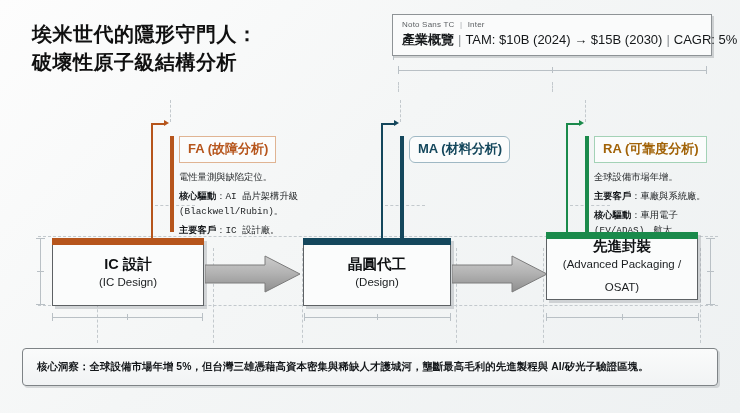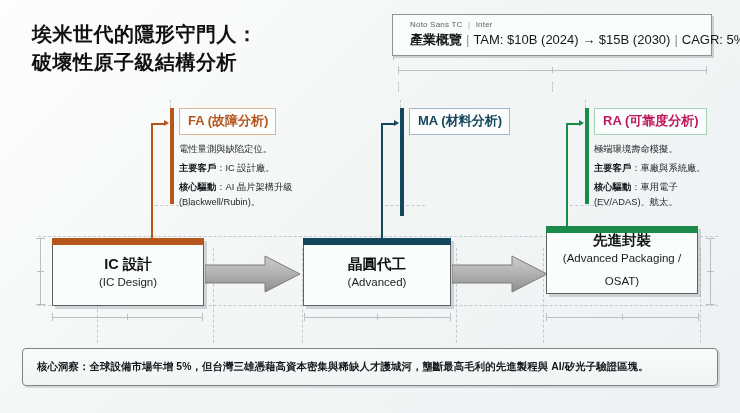--- a/index.html
+++ b/index.html
@@ -22,42 +22,42 @@
     font-size:20px;font-weight:bold;line-height:1.42;letter-spacing:.5px;
     color:#101010;
   }
   .title-l2{display:block;}
 
   
   .infobox{
     position:absolute;left:392px;top:14px;width:320px;
     background:#fafbfb;border:1px solid #8e9396;
     box-shadow:2px 2px 0 rgba(120,126,130,.30);
-    padding:5px 9px 6px 17px;box-sizing:border-box;
+    padding:5px 9px 6px 9px;box-sizing:border-box;
   }
   .infobox .fontline{
     font-size:8px;color:#5d6164;letter-spacing:.2px;margin-bottom:2px;
     white-space:nowrap;
   }
   .infobox .fontline .sep{color:#a7acaf;margin:0 3px;}
   .infobox .mainline{font-size:13px;white-space:nowrap;color:#15181a;}
   .infobox .mainline b{font-weight:bold;}
   .infobox .mainline .bar{color:#8b9094;margin:0 4px;}
 
   
-  .callout{position:absolute;width:152px;}
+  .callout{position:absolute;width:152px;margin-top:28px;}
   .callout .hdr{
     border:1px solid;background:#fbfcfc;
     padding:3px 7px 4px 8px;display:inline-block;box-sizing:border-box;
     font-size:13px;font-weight:bold;white-space:nowrap;
   }
   .callout .body{
     margin-top:7px;font-size:9.3px;line-height:1.62;color:#232628;
   }
-  .callout .body p{margin:0 0 4px 0;}
+  .callout .body p{margin:0 0 4px 0;font-family:Liberation Mono, monospace;}
   .callout .body b{font-weight:bold;color:#14171a;}
   .accent-bar{position:absolute;width:4px;top:0;left:0;}
 
   
   .conn{position:absolute;}
   .conn .vline{position:absolute;width:1.6px;}
   .conn .hline{position:absolute;height:1.6px;}
   .conn .head{
     position:absolute;width:0;height:0;
     border-top:3.5px solid transparent;border-bottom:3.5px solid transparent;
@@ -168,55 +168,55 @@
     <div class="head" style="left:164px;top:120px;border-left-color:#b6551c;"></div>
     <div class="hline" style="left:151px;top:239px;width:12px;background:#b6551c;"></div>
   </div>
 
   <div class="callout" style="left:170px;top:108px;">
     <div class="accent-bar" style="height:96px;background:#b6551c;"></div>
     <div style="margin-left:9px;">
       <div class="hdr" style="border-color:#e0b493;color:#b6551c;">FA (故障分析)</div>
       <div class="body">
         <p>電性量測與缺陷定位。</p>
+        <p><b>核心驅動</b><span>：AI 晶片架構升級 (Blackwell/Rubin)。</span></p>
         <p><b>主要客戶</b><span>：IC 設計廠。</span></p>
-        <p><b>核心驅動</b><span>：AI 晶片架構升級 (Blackwell/Rubin)。</span></p>
       </div>
     </div>
   </div>
 
   <div class="conn">
     <div class="vline" style="left:381px;top:123px;height:117px;background:#14475c;"></div>
     <div class="hline" style="left:381px;top:123px;width:14px;background:#14475c;"></div>
     <div class="head" style="left:394px;top:120px;border-left-color:#14475c;"></div>
     <div class="hline" style="left:381px;top:239px;width:12px;background:#14475c;"></div>
   </div>
 
   <div class="callout" style="left:400px;top:108px;">
     <div class="accent-bar" style="height:108px;background:#14475c;"></div>
     <div style="margin-left:9px;">
-      <div class="hdr" style="border-color:#9fb8c4;color:#14475c;">MA (材料分析)</div>
+      <div class="hdr" style="border-color:#9fb8c4;color:#14475c;border-radius:6px;">MA (材料分析)</div>
       <div class="body">
       </div>
     </div>
   </div>
 
   <div class="conn">
     <div class="vline" style="left:566px;top:123px;height:117px;background:#1a8a4b;"></div>
     <div class="hline" style="left:566px;top:123px;width:14px;background:#1a8a4b;"></div>
     <div class="head" style="left:579px;top:120px;border-left-color:#1a8a4b;"></div>
     <div class="hline" style="left:566px;top:239px;width:12px;background:#1a8a4b;"></div>
   </div>
 
   <div class="callout" style="left:585px;top:108px;width:146px;">
     <div class="accent-bar" style="height:96px;background:#1a8a4b;"></div>
     <div style="margin-left:9px;">
-      <div class="hdr" style="border-color:#a3d2b6;color:#be185d;">RA (可靠度分析)</div>
+      <div class="hdr" style="border-color:#a3d2b6;color:#a16207;">RA (可靠度分析)</div>
       <div class="body">
-        <p>極端環境壽命模擬。</p>
+        <p>全球設備市場年增。</p>
         <p><b>主要客戶</b><span>：車廠與系統廠。</span></p>
         <p><b>核心驅動</b><span>：車用電子 (EV/ADAS)、航太。</span></p>
       </div>
     </div>
   </div>
 
   <div class="pbox" style="left:52px;top:238px;width:152px;height:68px;">
     <div class="cap" style="background:#b6551c;"></div>
     <div class="zh">IC 設計</div>
     <div class="en">(IC Design)</div>
@@ -231,37 +231,37 @@
           <stop offset="100%" stop-color="#8e8e8e"></stop>
         </linearGradient>
       </defs>
       <polygon points="0,10 60,10 60,1 95,19 60,37 60,28 0,28" fill="url(#ag1)" stroke="#7c7c7c" stroke-width="1"></polygon>
     </svg>
   </div>
 
   <div class="pbox" style="left:303px;top:238px;width:148px;height:68px;">
     <div class="cap" style="background:#14475c;"></div>
     <div class="zh">晶圓代工</div>
-    <div class="en">(Advanced)</div>
+    <div class="en">(Design)</div>
   </div>
 
   <div class="barrow" style="left:452px;top:255px;">
     <svg width="96" height="38" viewBox="0 0 96 38">
       <defs>
         <linearGradient id="ag2" x1="0" y1="0" x2="0" y2="1">
           <stop offset="0%" stop-color="#cccccc"></stop>
           <stop offset="48%" stop-color="#b2b2b2"></stop>
           <stop offset="100%" stop-color="#8e8e8e"></stop>
         </linearGradient>
       </defs>
       <polygon points="0,10 60,10 60,1 95,19 60,37 60,28 0,28" fill="url(#ag2)" stroke="#7c7c7c" stroke-width="1"></polygon>
     </svg>
   </div>
 
-  <div class="pbox" style="left:546px;top:226px;width:152px;height:68px;">
+  <div class="pbox" style="left:546px;top:232px;width:152px;height:68px;">
     <div class="cap" style="background:#1a8a4b;"></div>
     <div class="zh">先進封裝</div>
     <div class="en">(Advanced Packaging /</div>
     <div class="en" style="margin-top:8px;">OSAT)</div>
   </div>
 
   <div class="insight">
     <span class="txt">核心洞察：全球設備市場年增 5%，但台灣三雄憑藉高資本密集與稀缺人才護城河，壟斷最高毛利的先進製程與 AI/矽光子驗證區塊。</span>
   </div>
 

